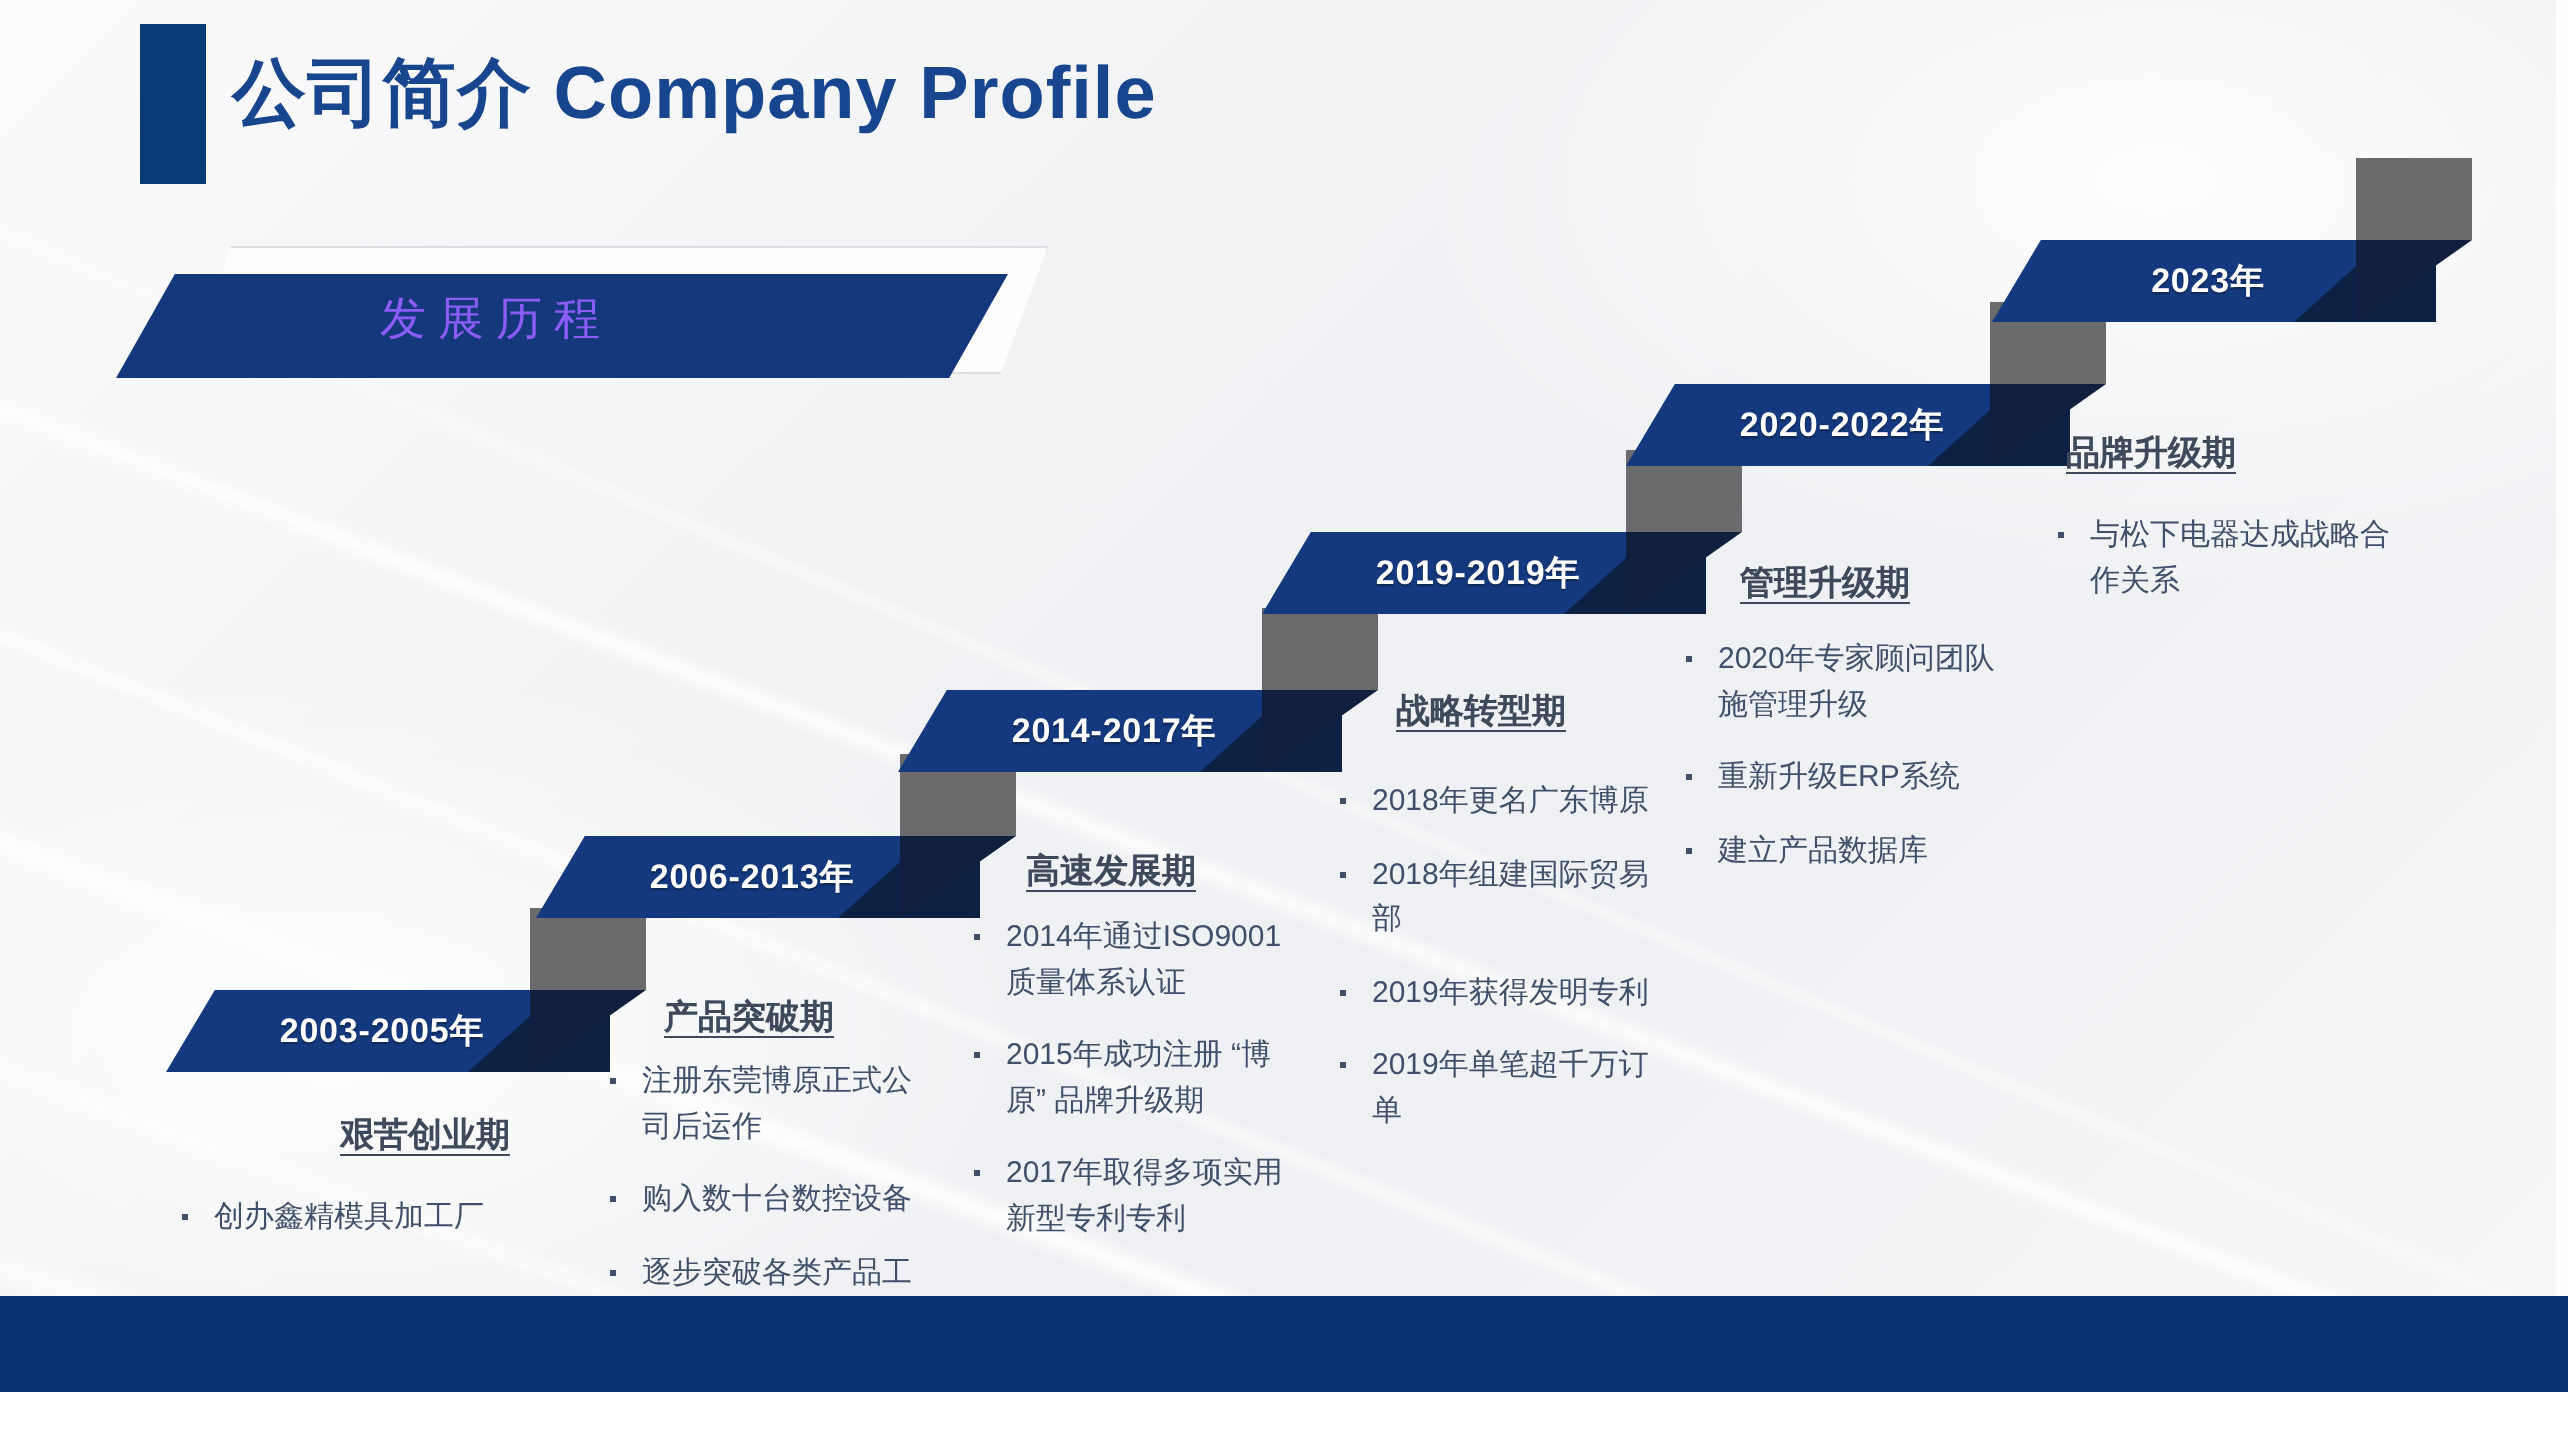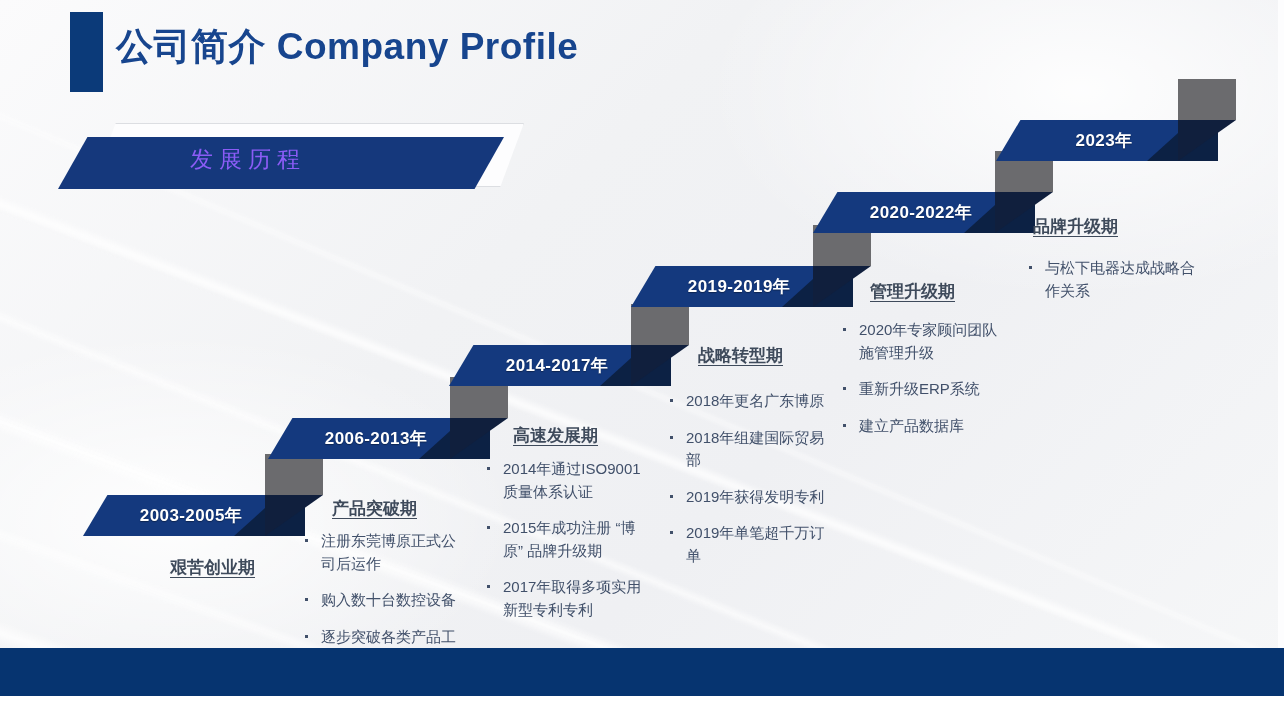--- a/index.html
+++ b/index.html
@@ -215,20 +215,21 @@
 
   <div class="step" style="left:83px; top:495px;">
     <div class="tab-gray"></div>
     <div class="ribbon"></div>
     <div class="ribbon-fold"></div>
     <div class="tab-dark"></div>
     <div class="ribbon-label">2003-2005年</div>
   </div>
   <div class="step-heading" style="left:130px; top:556px;margin-left:40px;">艰苦创业期</div>
   <ul class="bullets" style="left:86px; top:598px; width:190px;">
+    <li>创办鑫精模具加工厂</li>
   </ul>
 
   <div class="step" style="left:268px; top:418px;">
     <div class="tab-gray"></div>
     <div class="ribbon"></div>
     <div class="ribbon-fold"></div>
     <div class="tab-dark"></div>
     <div class="ribbon-label">2006-2013年</div>
   </div>
   <div class="step-heading" style="left:332px; top:497px;">产品突破期</div>

